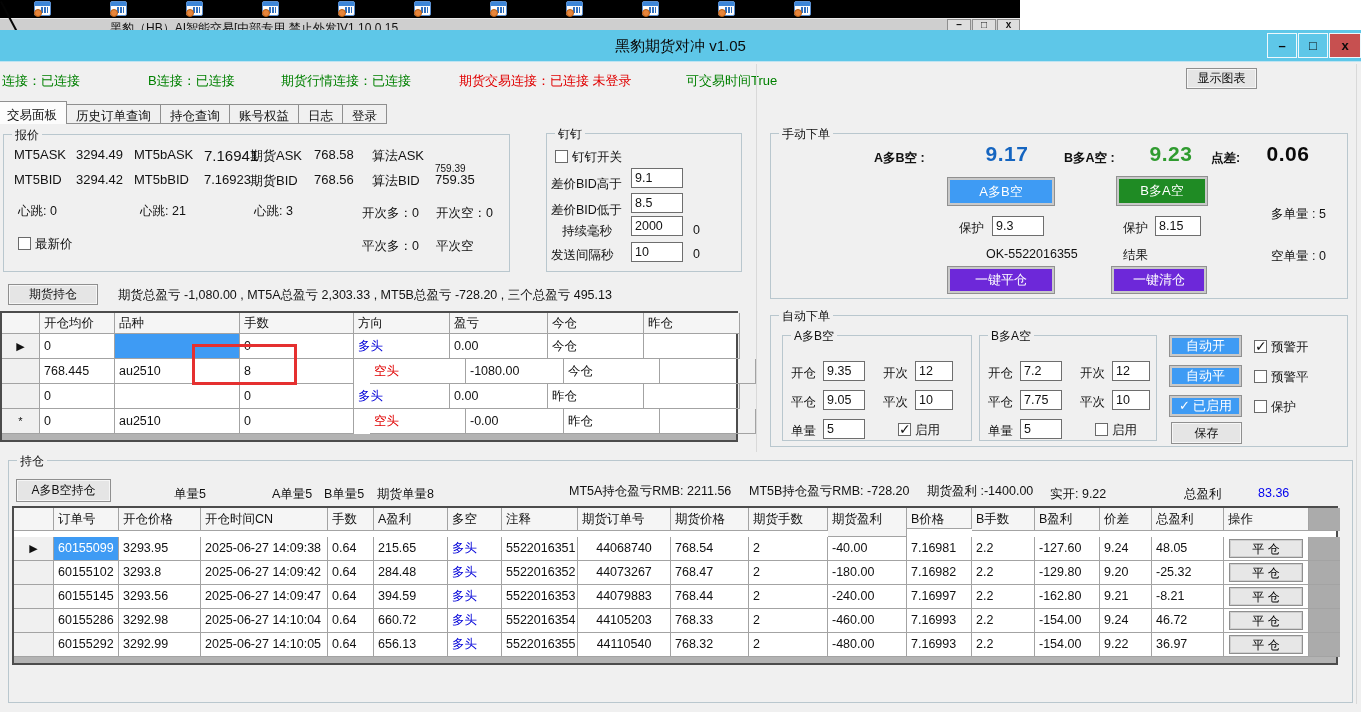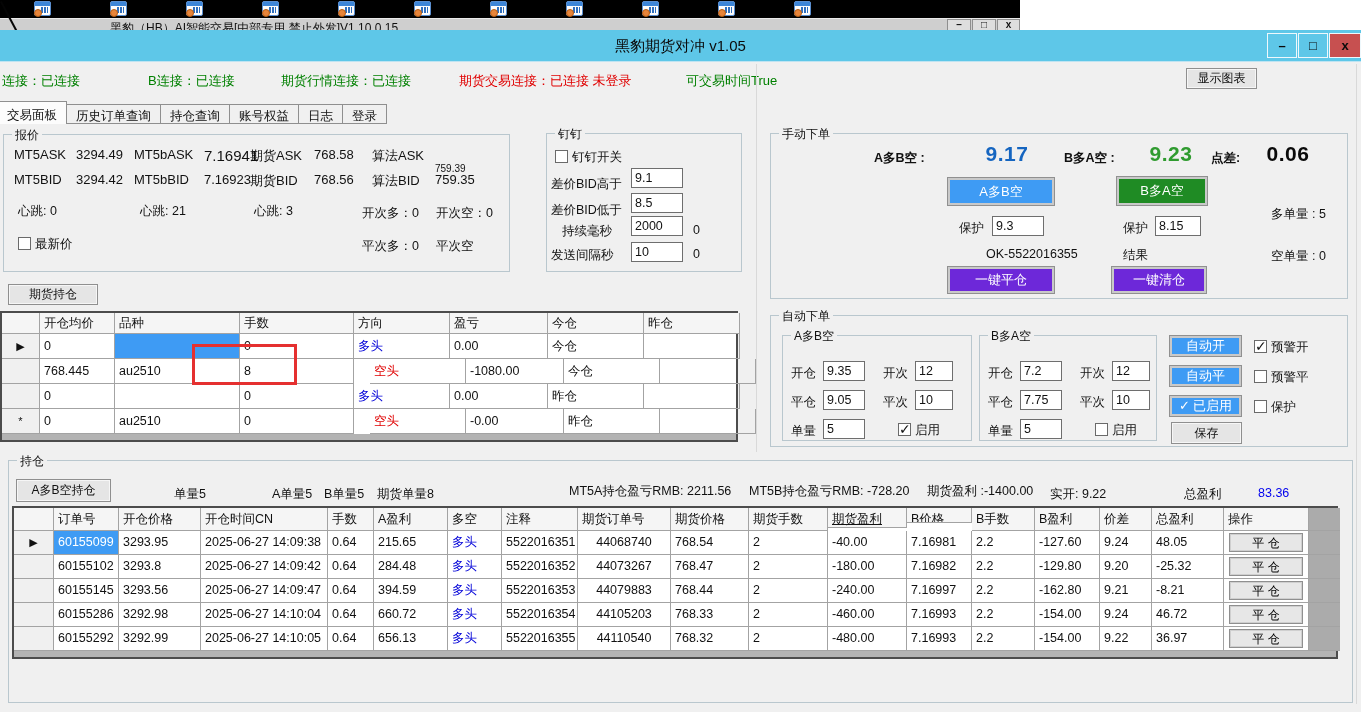--- a/index.html
+++ b/index.html
@@ -235,20 +235,21 @@
     <span class="lv" style="left:352px;top:86px">保护</span>
     <input class="tin" style="left: 384px; top: 82px; width: 46px; height: 20px;" value="8.15">
     <span class="lv" style="left:215px;top:113px">OK-5522016355</span>
     <span class="lv" style="left:352px;top:113px">结果</span>
     <span class="lv" style="left:500px;top:114px">空单量 : 0</span>
     <button class="btn cbtn red abs" style="left:176px;top:132px;width:108px;height:28px">一键平仓</button>
     <button class="btn cbtn red abs" style="left:340px;top:132px;width:96px;height:28px">一键清仓</button>
   </div>
 
   <button class="btn abs" style="left:8px;top:284px;width:90px;height:21px">期货持仓</button>
+  <span class="lv" style="left:118px;top:287px;font-size:12.5px">期货总盈亏 -1,080.00 , MT5A总盈亏 2,303.33 , MT5B总盈亏 -728.20 , 三个总盈亏 495.13</span>
 
   <div class="dgv" id="fut-table" style="left:0px;top:311px;width:738px">
       <div class="trow thead">
         <div class="tcell rowsel" style="width: 38px; height: 21px; line-height: 20px;"></div>
         <div class="tcell" style="width: 75px; height: 21px; line-height: 20px;">开仓均价</div>
         <div class="tcell" style="width: 125px; height: 21px; line-height: 20px;">品种</div>
         <div class="tcell" style="width: 114px; height: 21px; line-height: 20px;">手数</div>
         <div class="tcell" style="width: 96px; height: 21px; line-height: 20px;">方向</div>
         <div class="tcell" style="width: 98px; height: 21px; line-height: 20px;">盈亏</div>
         <div class="tcell" style="width: 96px; height: 21px; line-height: 20px;">今仓</div>
@@ -361,22 +362,22 @@
         <div class="tcell" style="width: 65px; height: 23px; line-height: 22px;">订单号</div>
         <div class="tcell" style="width: 82px; height: 23px; line-height: 22px;">开仓价格</div>
         <div class="tcell" style="width: 127px; height: 23px; line-height: 22px;">开仓时间CN</div>
         <div class="tcell" style="width: 46px; height: 23px; line-height: 22px;">手数</div>
         <div class="tcell" style="width: 74px; height: 23px; line-height: 22px;">A盈利</div>
         <div class="tcell" style="width: 54px; height: 23px; line-height: 22px;">多空</div>
         <div class="tcell" style="width: 76px; height: 23px; line-height: 22px;">注释</div>
         <div class="tcell" style="width: 93px; height: 23px; line-height: 22px;">期货订单号</div>
         <div class="tcell" style="width: 78px; height: 23px; line-height: 22px;">期货价格</div>
         <div class="tcell" style="width: 79px; height: 23px; line-height: 22px;">期货手数</div>
-        <div class="tcell" style="width: 79px; height: 20px; line-height: 22px; text-decoration: underline;">期货盈利</div>
-        <div class="tcell" style="width: 65px; height: 15px; line-height: 22px;">B价格</div>
+        <div class="tcell" style="width: 79px; height: 29px; line-height: 22px;">期货盈利</div>
+        <div class="tcell" style="width: 65px; height: 21px; line-height: 22px;">B价格</div>
         <div class="tcell" style="width: 63px; height: 23px; line-height: 22px;">B手数</div>
         <div class="tcell" style="width: 65px; height: 23px; line-height: 22px;">B盈利</div>
         <div class="tcell" style="width: 52px; height: 23px; line-height: 22px;">价差</div>
         <div class="tcell" style="width: 72px; height: 23px; line-height: 22px;">总盈利</div>
         <div class="tcell" style="width: 85px; height: 23px; line-height: 22px;">操作</div>
         <div class="tcell" style="width: 31px; height: 23px; background: rgb(171, 171, 171); border-right: none;"></div>
       </div>
       <div class="trow">
         <div class="tcell rowsel" style="width: 40px; height: 24px; line-height: 23px; font-size: 11px;">▶</div>
         <div class="tcell sel-cell" style="width: 65px; height: 24px; line-height: 23px;">60155099</div>

